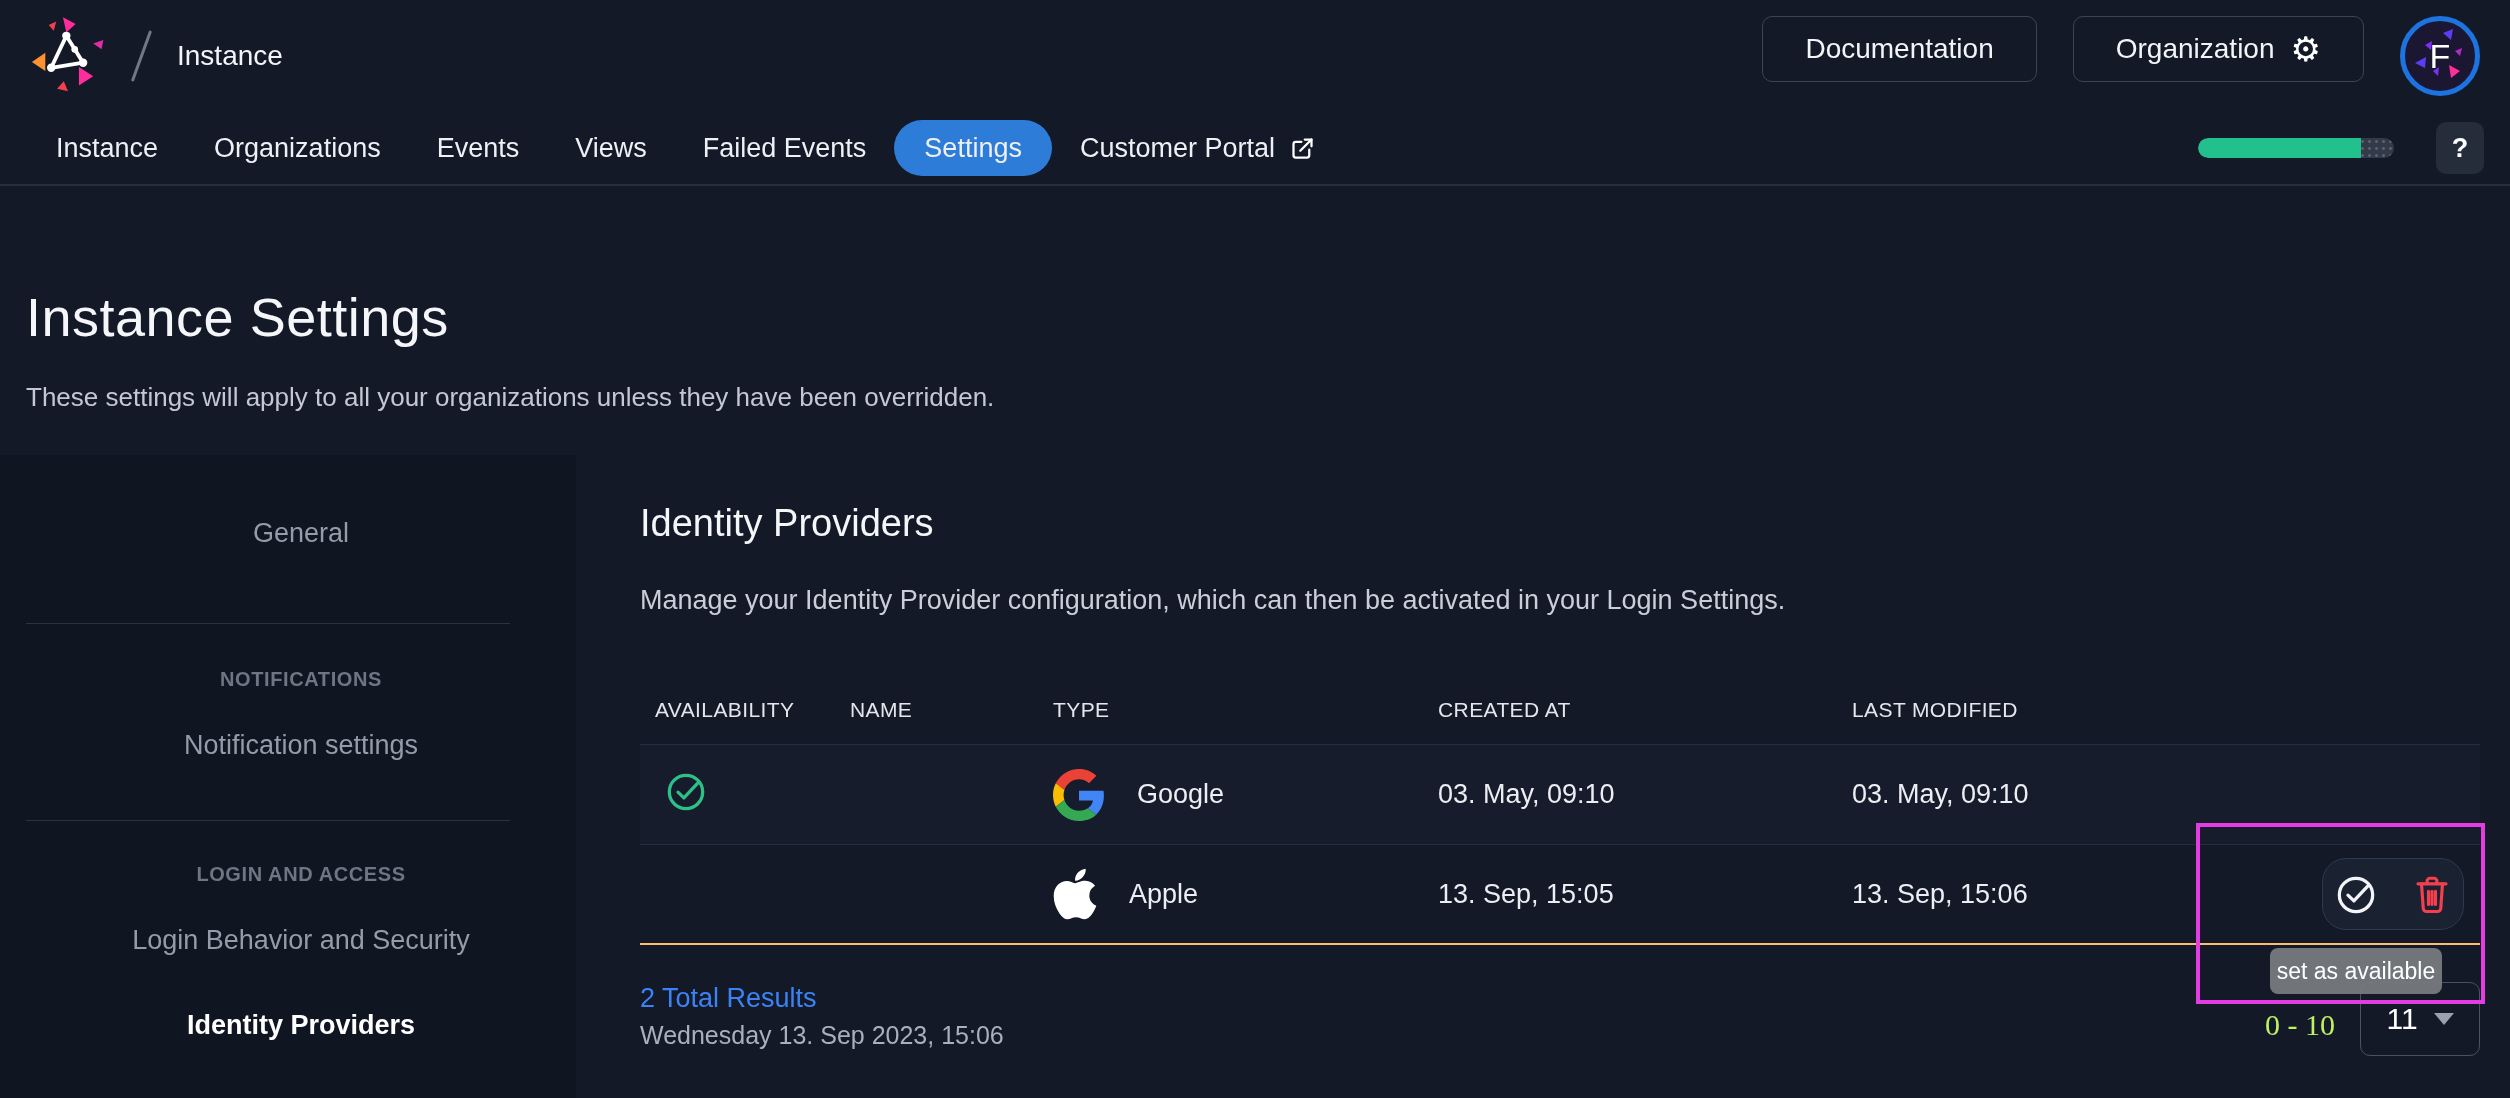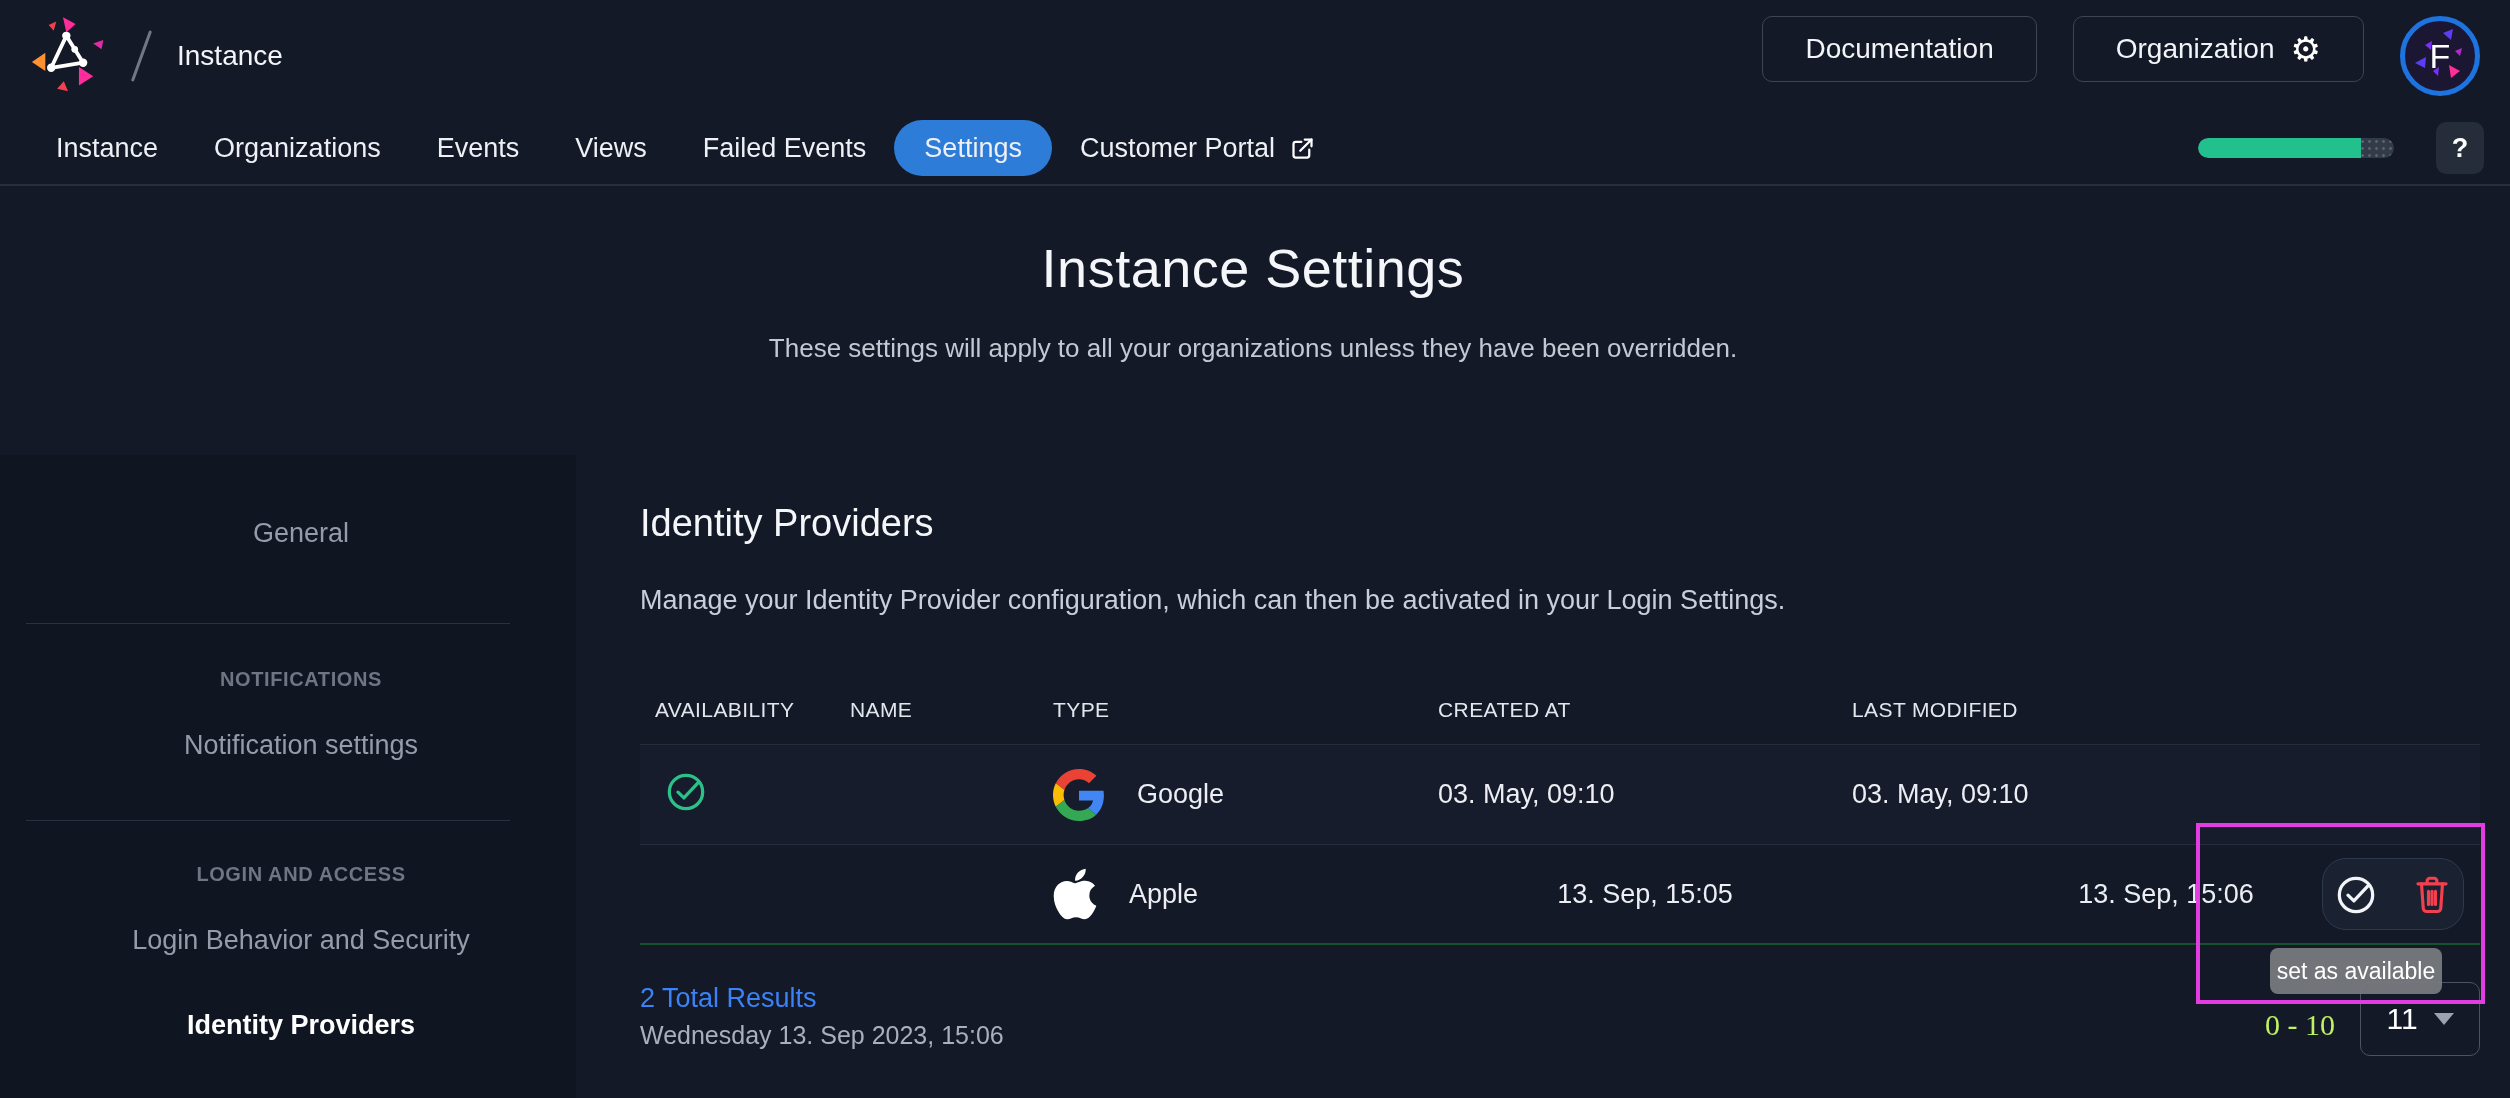--- a/index.html
+++ b/index.html
@@ -26,21 +26,21 @@
   .tab { padding:0 28px; font-size:27px; color:#eef0f5; font-weight:500; text-decoration:none; display:flex; align-items:center; gap:14px; cursor:pointer; }
   .tab.active { background:#2c7cd8; border-radius:28px; height:56px; padding:1px 30px; }
   .extlink { width:27px; height:27px; }
   .nav-right { margin-left:auto; margin-right:26px; display:flex; align-items:center; gap:42px; }
   .quota { width:196px; height:20px; border-radius:11px; background:#333a48; padding:0; position:relative; overflow:hidden;
            background-image:radial-gradient(circle, #5a6375 1.3px, transparent 1.5px); background-size:7px 7px; }
   .quota-fill { height:100%; background:#21c08c; border-radius:11px 0 0 11px; }
   .help-btn { width:48px; height:52px; border-radius:10px; background:#252c3a; border:none; color:#fff; font-size:27px; font-weight:700; cursor:pointer; font-family:inherit; }
 
   
-  .title-sec { padding:51px 30px 0 26px; height:269px;text-align:center; }
+  .title-sec { padding:100px 30px 0 26px; height:269px; }
   .page-title { font-size:54px; font-weight:500; color:#f5f6f9; letter-spacing:.5px; }
   .page-sub { margin-top:34px; font-size:26px; color:#c3c8d3; }
 
   
   .content { display:flex; height:643px; }
   .sidebar { width:576px; background:#101522; padding:62px 0 0 26px; flex-shrink:0;text-align:center; }
   .side-link { display:block; font-size:27px; line-height:32px; color:#949caa; text-decoration:none; cursor:pointer; }
   .side-link.active { color:#ffffff; font-weight:700; }
   .side-div { border:0; border-top:1px solid #2a3140; margin-right:66px; }
   .side-div.d1 { margin-top:74px; }
@@ -53,21 +53,21 @@
   .main h2 { font-size:38px; font-weight:500; line-height:48px; color:#f5f6f9; }
   .main .desc { margin-top:36px; font-size:27px; line-height:34px; color:#c9ced9; }
 
   
   .table { margin-top:58px; }
   .trow { display:grid; grid-template-columns:210px 203px 385px 414px 1fr; align-items:center; }
   .thead { height:70px; border-bottom:1px solid #262d3c; }
   .thead .cell { font-size:21px; font-weight:500; letter-spacing:.4px; color:#e3e6ec; }
   .thead .cell:first-child { padding-left:15px; }
   .drow { height:100px; border-bottom:1px solid #262d3c; position:relative; cursor:pointer; }
-  .drow.last { border-bottom:2px solid #14532d;text-align:center; }
+  .drow.last { border-bottom:2px solid #fdba74; }
   .drow.r1 { background:#161c2b; }
   .cell { font-size:27px; color:#eceef3; }
   .cell.avail { padding-left:23px; }
   .cell.type { display:flex; align-items:center; gap:32px; }
   .ico-check-g { width:46px; height:46px; }
   .ico-google { width:52px; height:52px; }
   .ico-apple { height:58px; width:44px; }
 
   .actions { position:absolute; right:16px; top:50%; transform:translateY(-50%); width:142px; height:72px;
              background:#1a2232; border:1.5px solid #2c3a4e; border-radius:24px;

